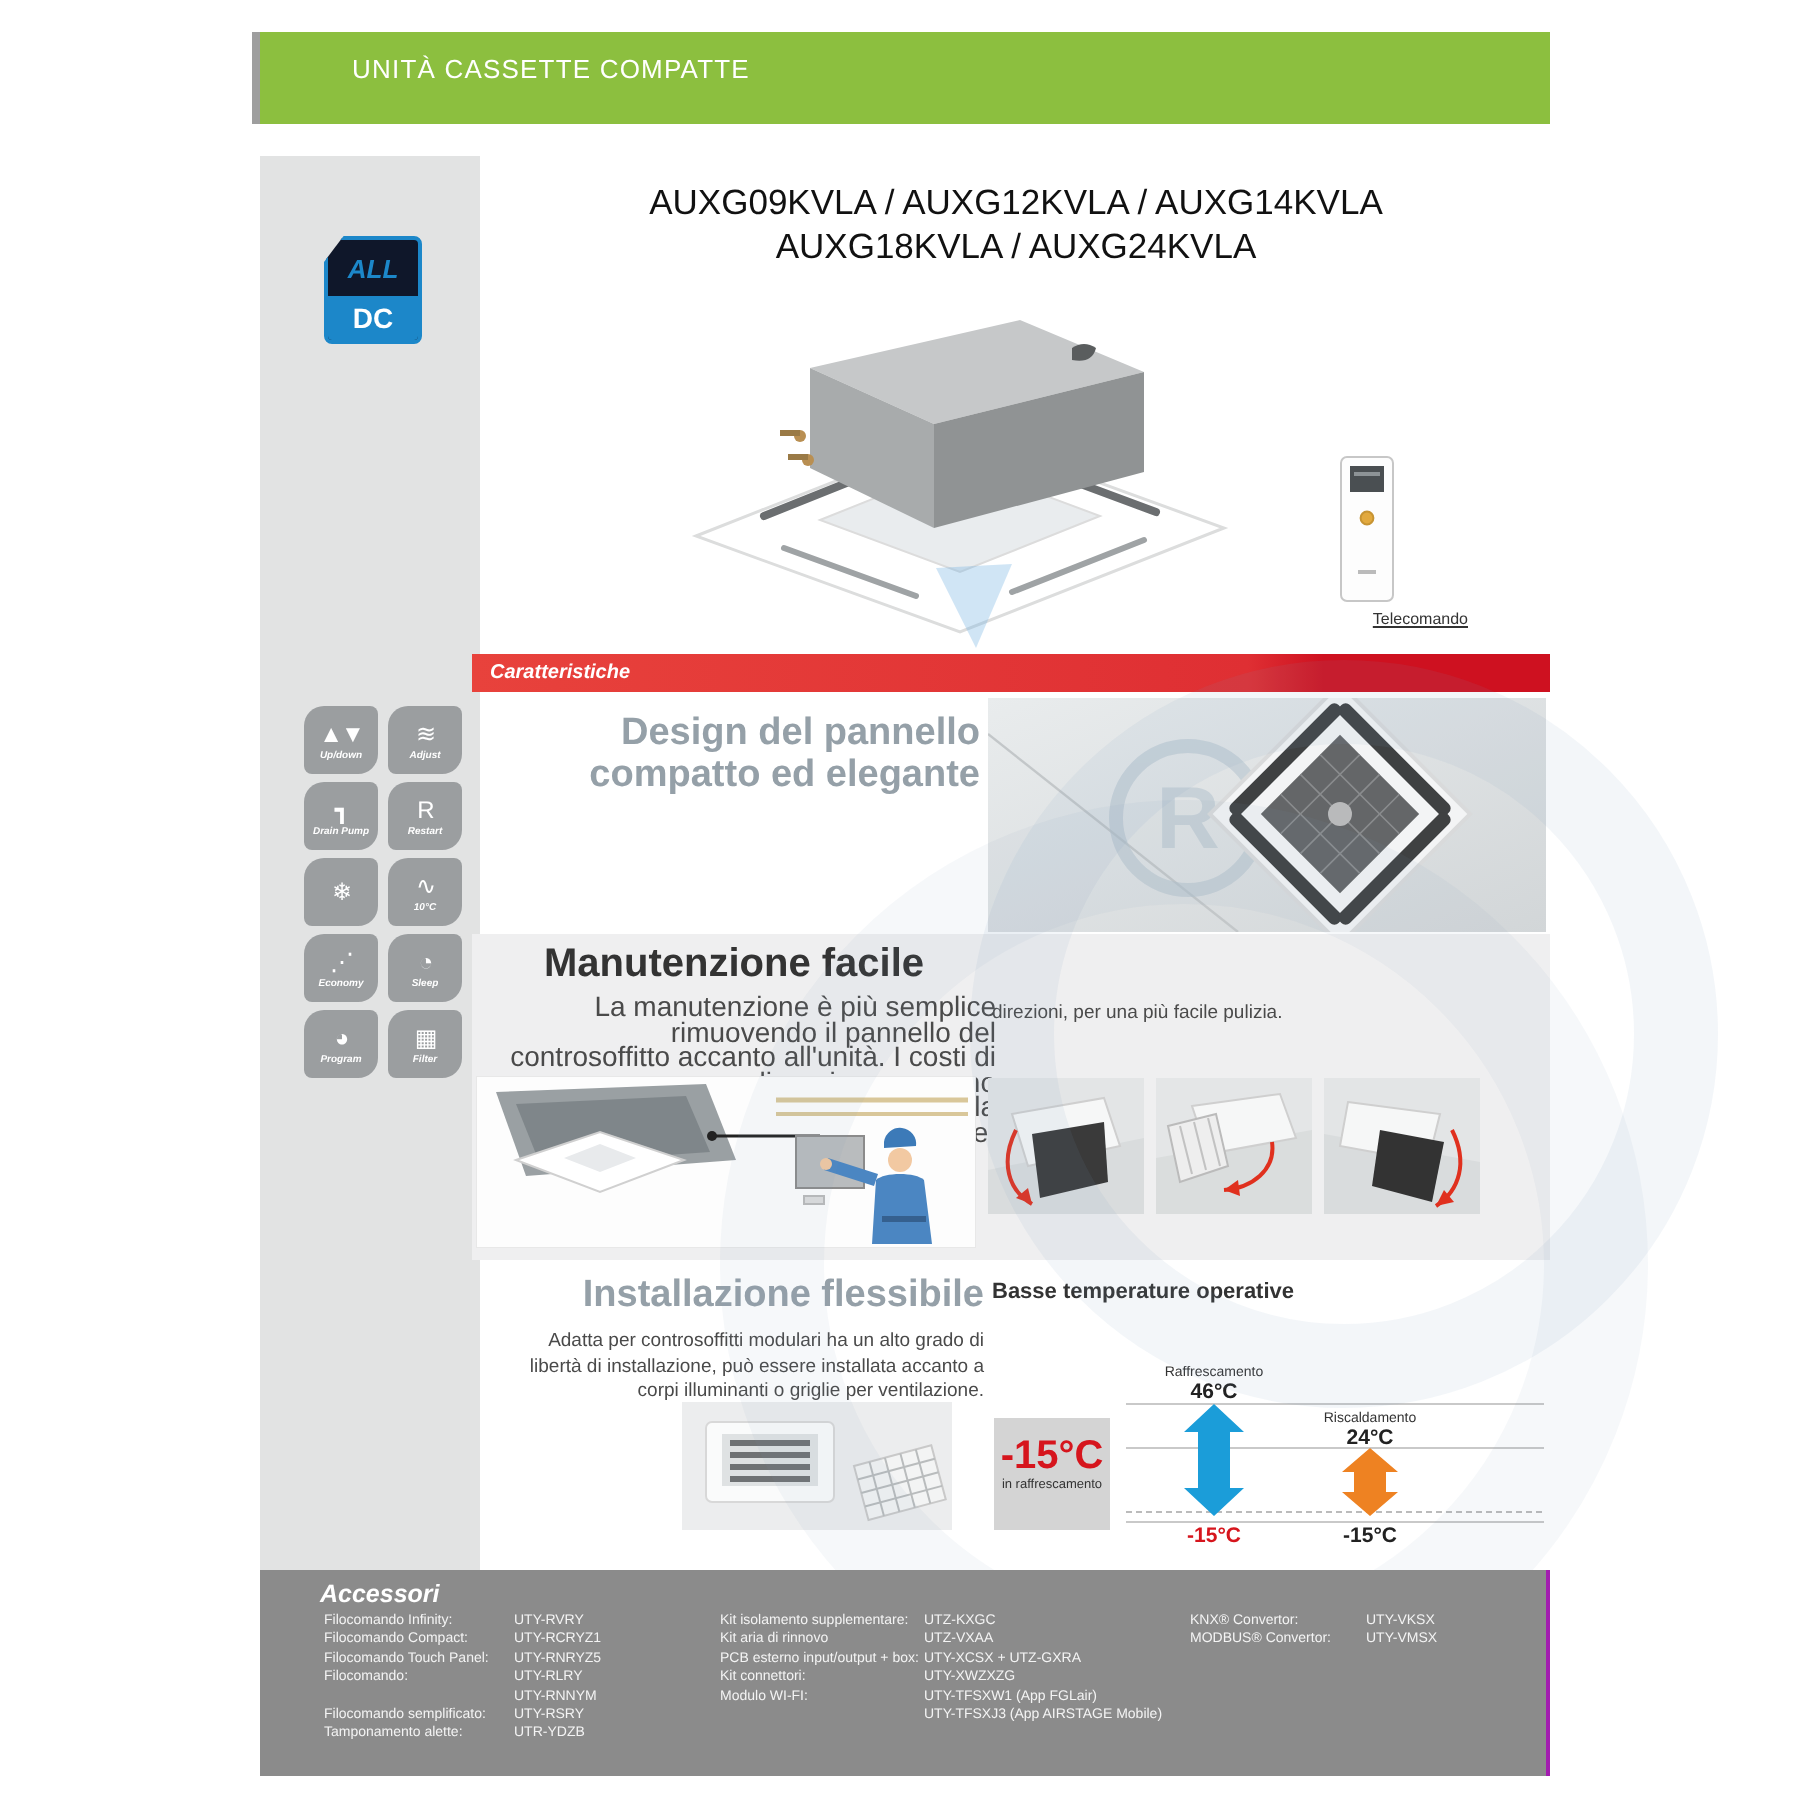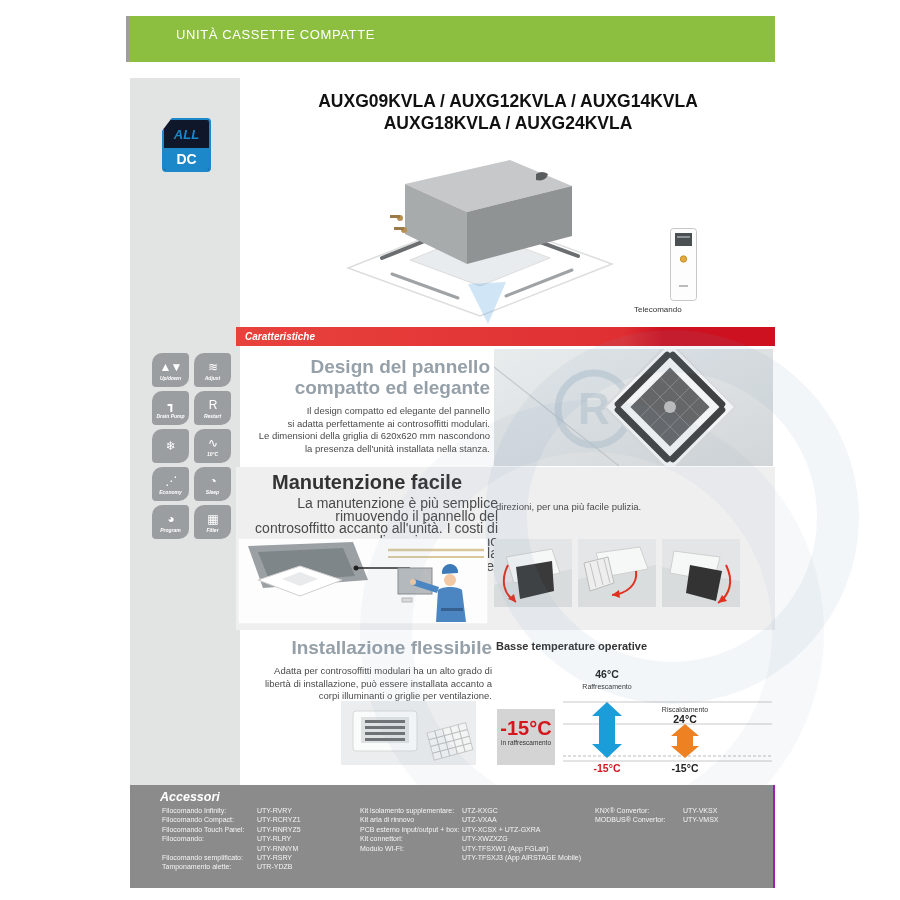--- a/index.html
+++ b/index.html
@@ -21,26 +21,26 @@
   .alldc{left:162px;top:118px;width:45px;height:50px;background:#0f172a;
          border:2px solid #1c87c9;border-radius:4px;overflow:hidden;
          clip-path:polygon(20% 0,100% 0,100% 100%,0 100%,0 24%);
          display:flex;flex-direction:column;}
   .alldc .all{flex:1;display:flex;align-items:center;justify-content:center;
          color:#1c87c9;font-weight:bold;font-style:italic;font-size:13px;}
   .alldc .dc{height:22px;background:#1c87c9;color:#fff;font-weight:bold;
          font-size:14px;display:flex;align-items:center;justify-content:center;}
 
   
-  .models{left:240px;top:90px;width:536px;text-align:center;font-weight:bold;
+  .models{left:240px;top:90px;width:536px;text-align:center;font-weight:normal;
           font-size:17.5px;line-height:22px;color:#111;}
 
   
-  .remote-caption{left:634px;top:305px;width:100px;text-align:left;
-          font-size:8px;color:#333;}
+  .remote-caption{left:634px;top:305px;width:100px;text-align:right;
+          font-size:8px;color:#333;text-decoration:underline;}
 
   
   .banner{left:236px;top:327px;width:539px;height:19px;
           background:linear-gradient(to right,#e8423c,#df2f33 72%,#ce1120 79%,#ce1120);
           color:#fff;font-weight:bold;font-style:italic;font-size:10px;
           line-height:19px;padding-left:9px;box-sizing:border-box;}
 
   
   .ficons{left:152px;top:353px;display:grid;grid-template-columns:37px 37px;
           grid-auto-rows:34px;gap:4px 5px;}
@@ -193,26 +193,20 @@
   <div class="ficon">
     <span class="fglyph">▦</span>
     <span class="flabel">Filter</span>
   </div>
 </div>
 
 <div class="abs sec1-text">
   <div class="sec-head">
     <div>Design del pannello</div>
     <div>compatto ed elegante</div>
-  </div>
-  <div class="sec-body">
-    <div>Il design compatto ed elegante del pannello</div>
-    <div>si adatta perfettamente ai controsoffitti modulari.</div>
-    <div>Le dimensioni della griglia di 620x620 mm nascondono</div>
-    <div>la presenza dell'unità installata nella stanza.</div>
   </div>
 </div>
 
 <svg class="abs" style="left:494px;top:349px;" width="279" height="117" viewBox="0 0 279 117">
   <defs>
     <linearGradient id="g1" x1="0" y1="0" x2="1" y2="1">
       <stop offset="0" stop-color="#e9eced"></stop>
         <stop offset="1" stop-color="#d2d6d8"></stop>
     </linearGradient>
   </defs>
@@ -338,21 +332,21 @@
 
 <svg class="abs" style="left:563px;top:678px;" width="209" height="100" viewBox="0 0 209 100">
   <line x1="0" y1="24" x2="209" y2="24" stroke="#c9c9c9"></line>
   <line x1="0" y1="46" x2="209" y2="46" stroke="#c9c9c9"></line>
   <line x1="0" y1="78" x2="209" y2="78" stroke="#bbbbbb" stroke-dasharray="3,2"></line>
   <line x1="0" y1="83" x2="209" y2="83" stroke="#c9c9c9"></line>
   <polygon points="44,24 59,38 52,38 52,66 59,66 44,80 29,66 36,66 36,38 29,38" fill="#1b9dd9"></polygon>
   <polygon points="122,46 136,58 130,58 130,68 136,68 122,80 108,68 114,68 114,58 108,58" fill="#ee8222"></polygon>
 </svg>
 <div class="chart-label" style="left:563px;top:683px;">Raffrescamento</div>
-<div class="chart-max" style="left:563px;top:668px;">46°C</div>
+<div class="chart-max" style="left:563px;top:690px;">46°C</div>
 <div class="chart-label" style="left:641px;top:706px;">Riscaldamento</div>
 <div class="chart-max" style="left:641px;top:713px;">24°C</div>
 <div class="chart-min" style="left:563px;top:762px;color:#d6151d;">-15°C</div>
 <div class="chart-min" style="left:641px;top:762px;color:#222;">-15°C</div>
 
 <div class="abs wm-ring wm1"></div>
 <div class="abs wm-ring wm2"></div>
 
 <div class="abs footer">
   <div class="acc-title">Accessori</div>

